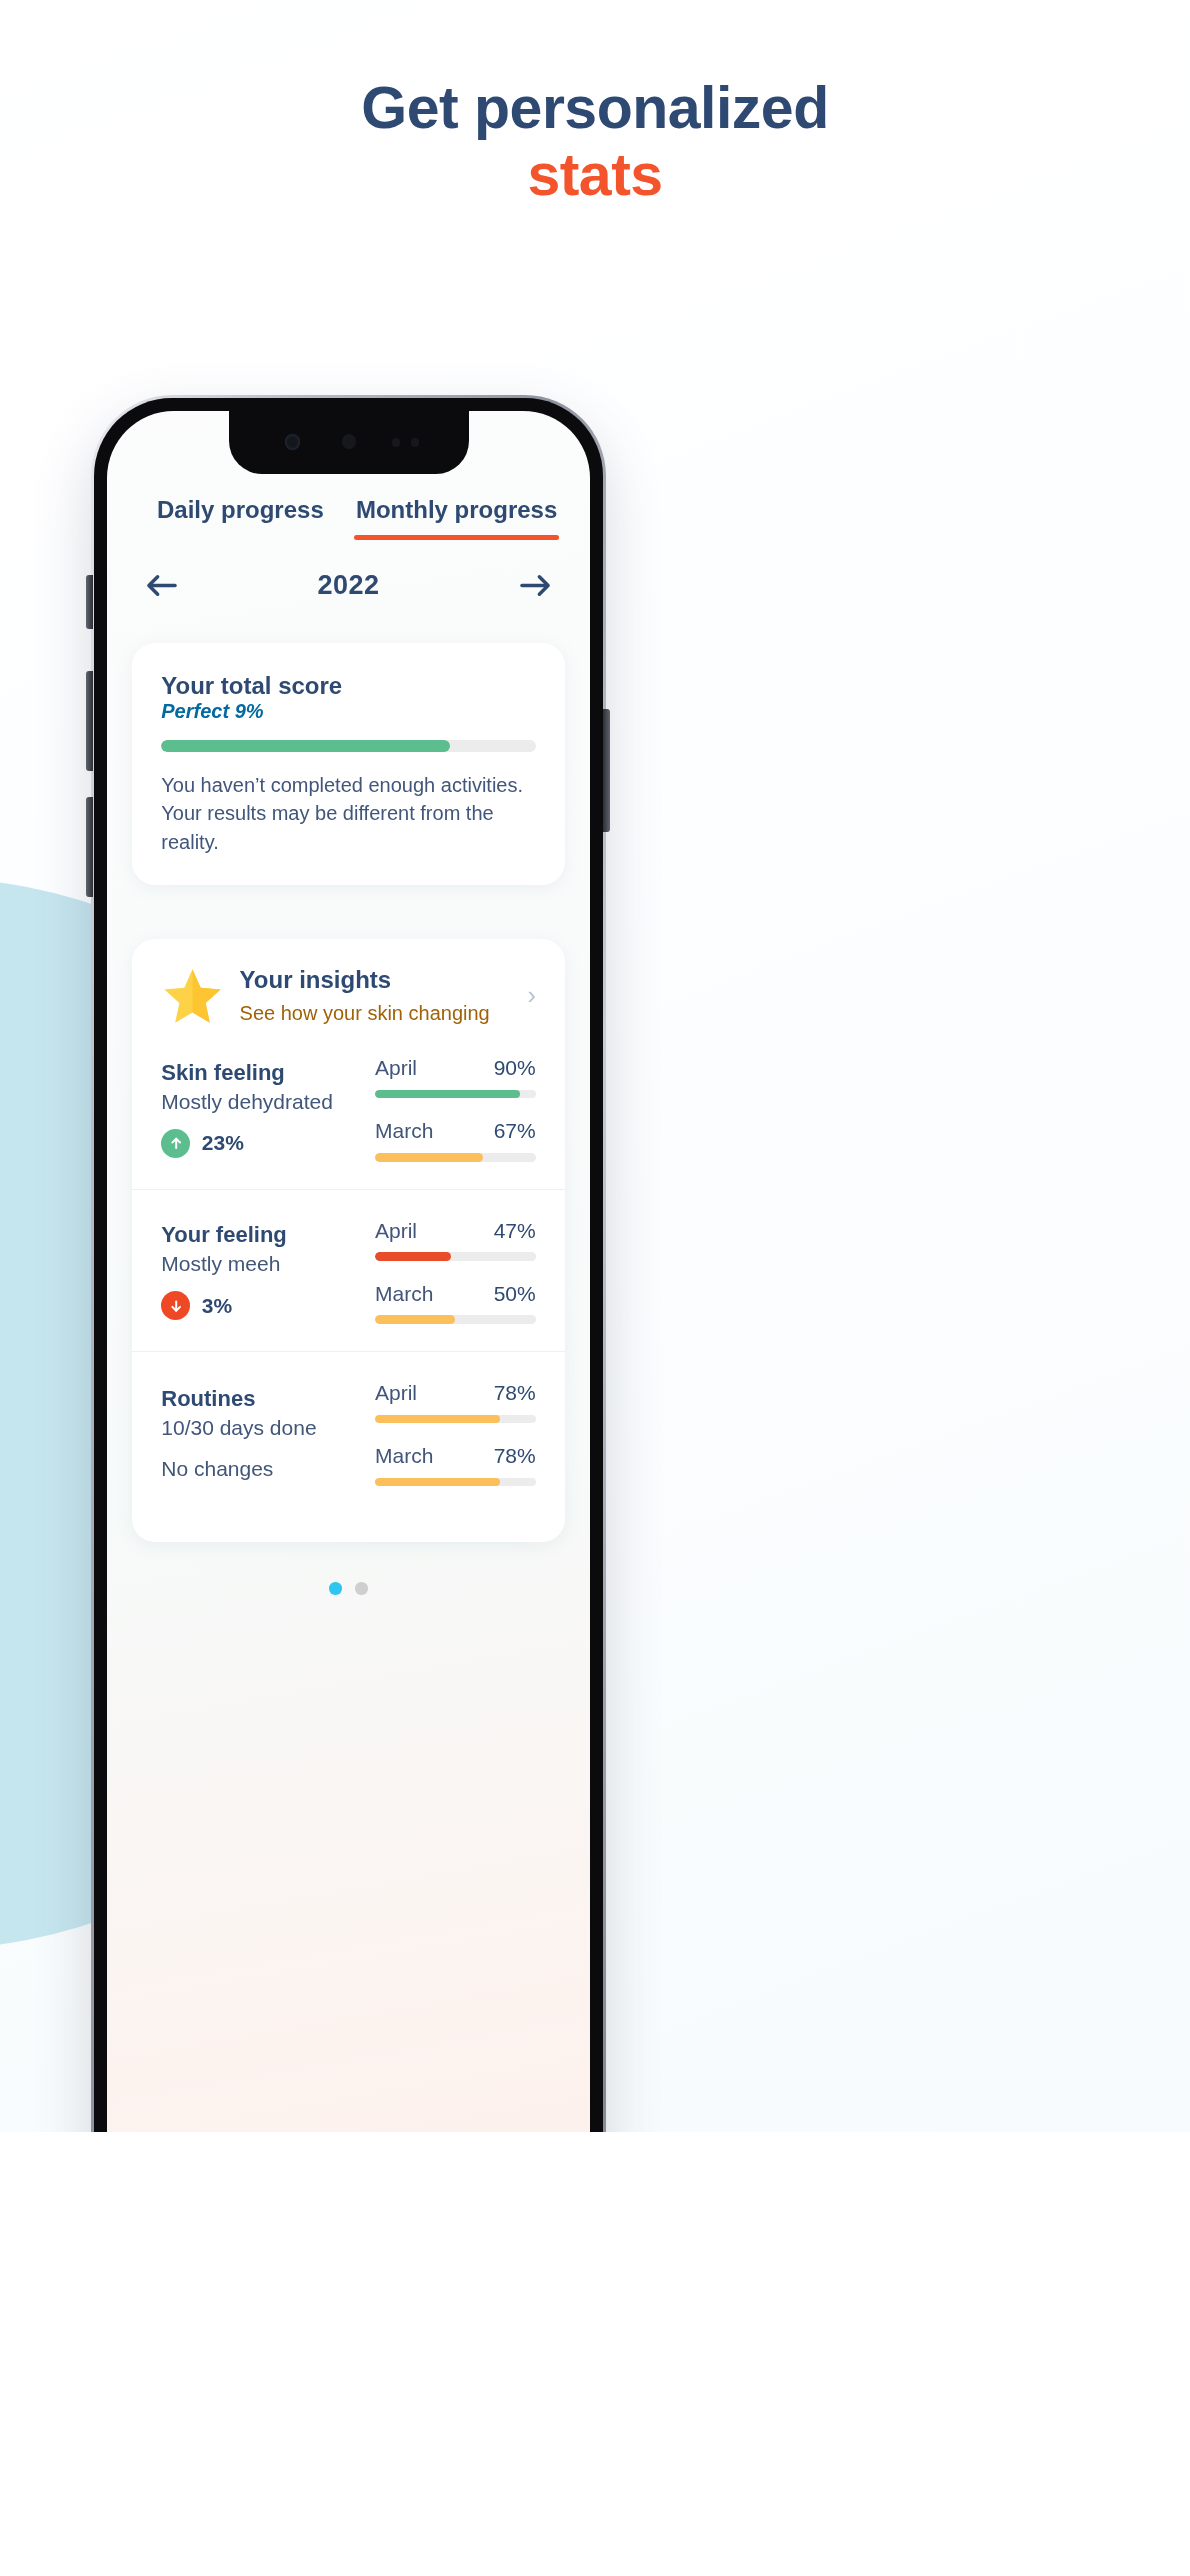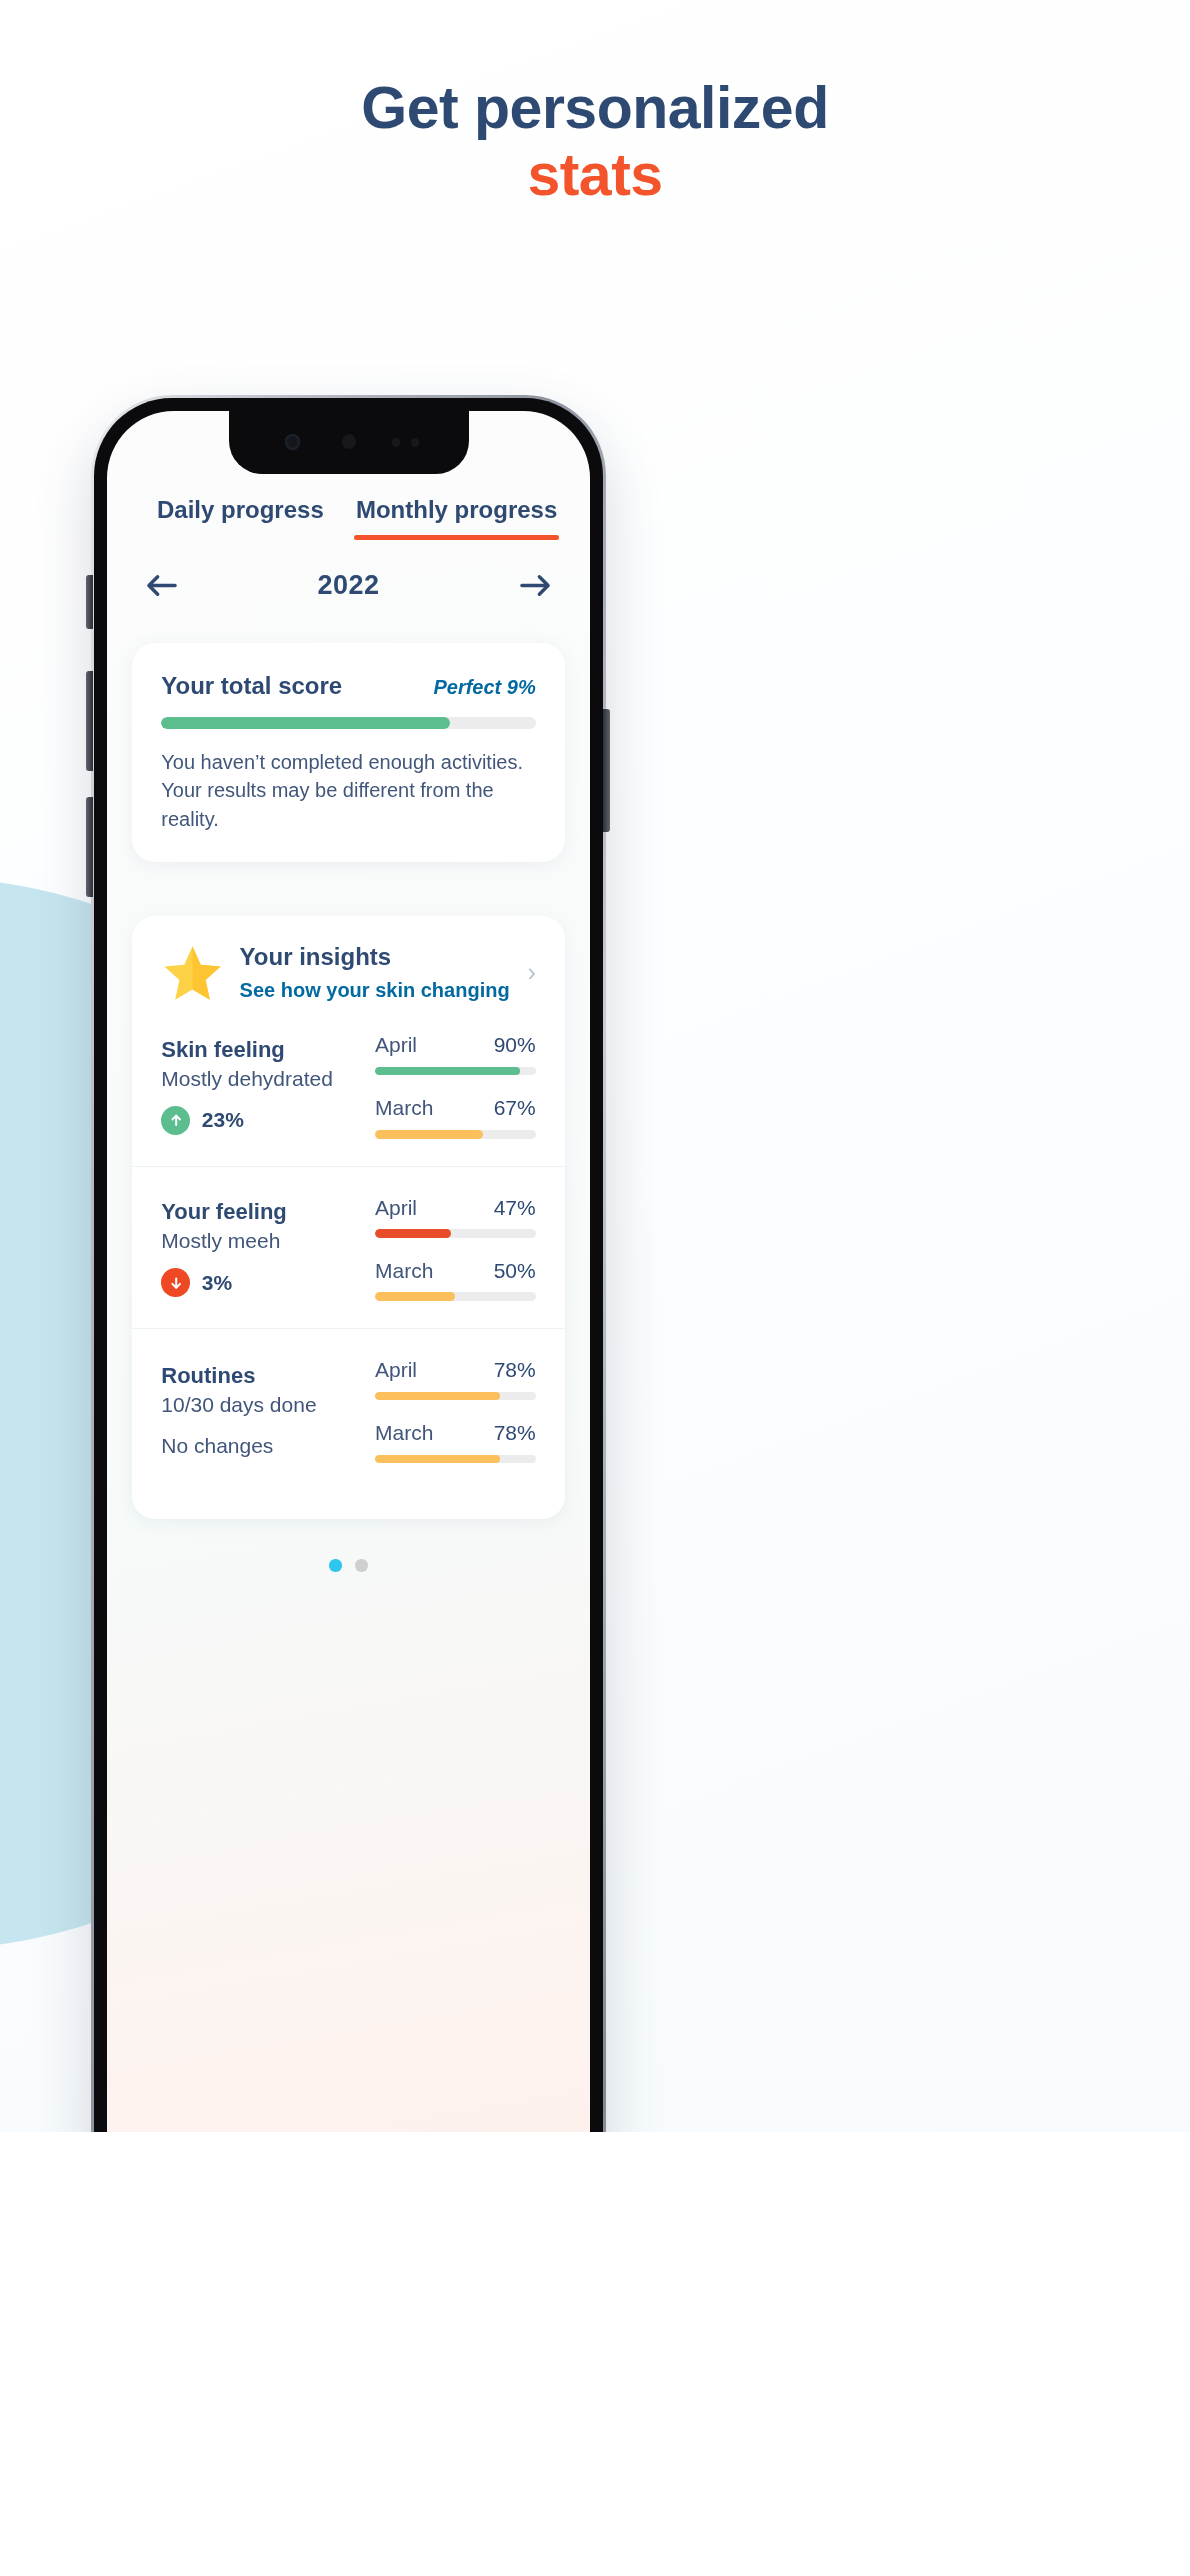--- a/index.html
+++ b/index.html
@@ -194,21 +194,21 @@
 
   
   .card {
     background:#ffffff;
     border-radius:23px;
     margin:0 25px;
     box-shadow:0 3.8px 17px rgba(120,140,170,0.10);
   }
   .card-score { margin-top:38px; padding:29px 29px 29px 29px; }
   .score-head {
-    display:flex; justify-content:space-between; align-items:baseline;
+    display:flex; justify-content:space-between; align-items:baseline;flex-direction:column;
   }
   .score-title { font-size:24px; font-weight:bold; color:#2e4a72; }
   .score-value { font-size:20px; font-weight:bold; color:#0369a1;font-style:italic; }
   .bar-track {
     margin-top:17px;
     height:12.5px;
     border-radius:6.7px;
     background:#ececec;
     overflow:hidden;
   }
@@ -226,21 +226,21 @@
     display:flex; align-items:center;
     padding:0 29px;
   }
   .star {
     width:63px; height:63px;
     flex:0 0 63px;
     display:flex; align-items:center; justify-content:center;
   }
   .ins-texts { margin-left:15.3px; flex:1; }
   .ins-title { font-size:24px; font-weight:bold; color:#2e4a72; }
-  .ins-sub { font-size:20px; color:#0369a1; margin-top:8px;font-weight:bold; }
+  .ins-sub { font-size:20px; color:#a16207; margin-top:8px; }
   .chev { color:#b8c4d1; font-size:25px; padding-left:9.6px; }
 
   .metric {
     display:flex;
     padding:29px 29px 27px 29px;
     align-items:center;
   }
   .metric + .metric { border-top:1px solid #eef1f4; }
   .m-left { width:206px; flex:0 0 206px; }
   .m-name { font-size:22px; font-weight:bold; color:#2e4a72; }

